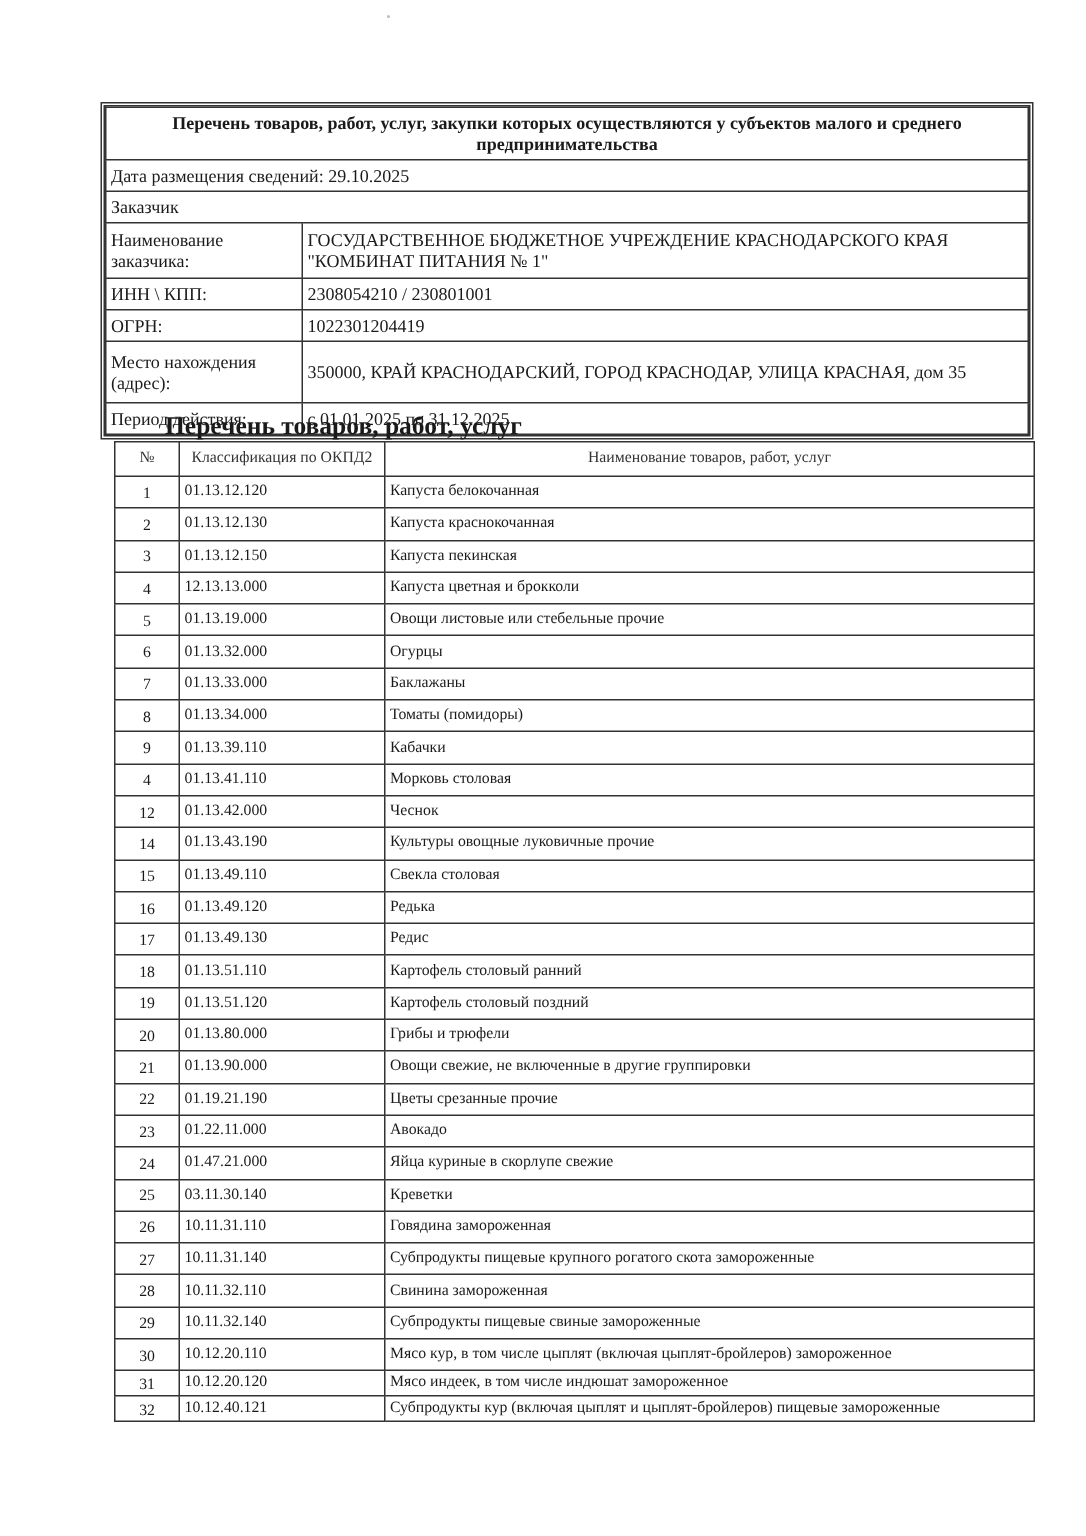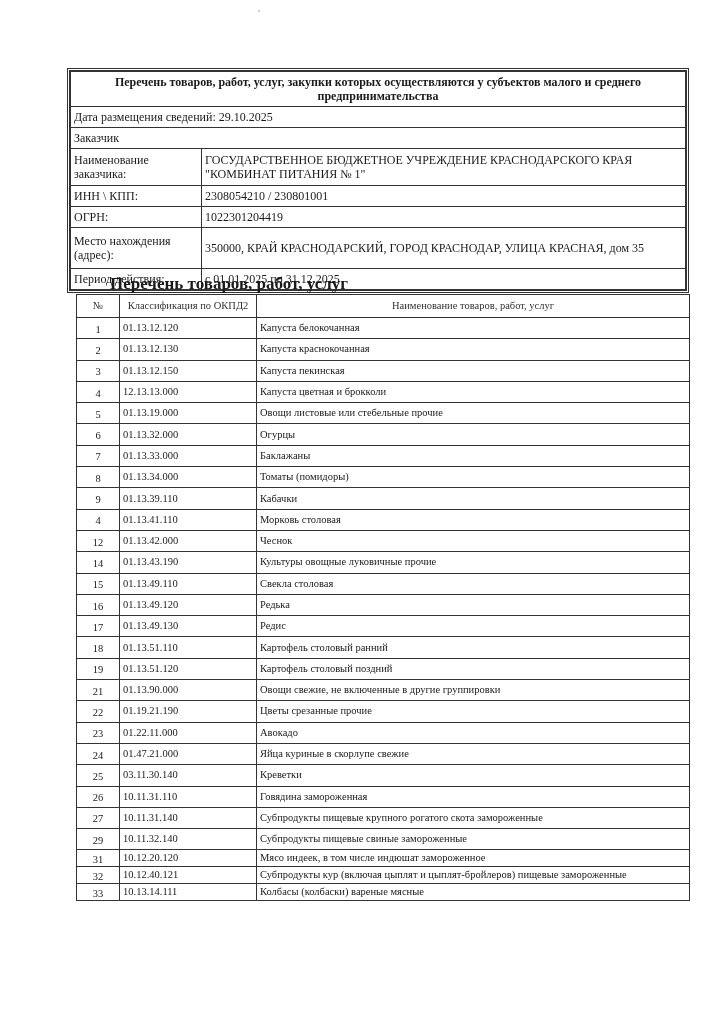--- a/index.html
+++ b/index.html
@@ -191,20 +191,25 @@
         <td class="c-num">18</td>
         <td class="c-code">01.13.51.110</td>
         <td>Картофель столовый ранний</td>
       </tr>
       <tr class="tall">
         <td class="c-num">19</td>
         <td class="c-code">01.13.51.120</td>
         <td>Картофель столовый поздний</td>
       </tr>
       <tr class="tall">
+        <td class="c-num">20</td>
+        <td class="c-code">01.13.80.000</td>
+        <td>Грибы и трюфели</td>
+      </tr>
+      <tr class="tall">
         <td class="c-num">21</td>
         <td class="c-code">01.13.90.000</td>
         <td>Овощи свежие, не включенные в другие группировки</td>
       </tr>
       <tr class="tall">
         <td class="c-num">22</td>
         <td class="c-code">01.19.21.190</td>
         <td>Цветы срезанные прочие</td>
       </tr>
       <tr class="tall">
@@ -226,33 +231,38 @@
         <td class="c-num">26</td>
         <td class="c-code">10.11.31.110</td>
         <td>Говядина замороженная</td>
       </tr>
       <tr class="tall">
         <td class="c-num">27</td>
         <td class="c-code">10.11.31.140</td>
         <td>Субпродукты пищевые крупного рогатого скота замороженные</td>
       </tr>
       <tr class="tall">
+        <td class="c-num">28</td>
+        <td class="c-code">10.11.32.110</td>
+        <td>Свинина замороженная</td>
+      </tr>
+      <tr class="tall">
         <td class="c-num">29</td>
         <td class="c-code">10.11.32.140</td>
         <td>Субпродукты пищевые свиные замороженные</td>
+      </tr>
+      <tr class="tall">
+        <td class="c-num">30</td>
+        <td class="c-code">10.12.20.110</td>
+        <td>Мясо кур, в том числе цыплят (включая цыплят-бройлеров) замороженное</td>
       </tr>
       <tr class="short">
         <td class="c-num">31</td>
         <td class="c-code">10.12.20.120</td>
         <td>Мясо индеек, в том числе индюшат замороженное</td>
       </tr>
       <tr class="short">
         <td class="c-num">32</td>
         <td class="c-code">10.12.40.121</td>
         <td>Субпродукты кур (включая цыплят и цыплят-бройлеров) пищевые замороженные</td>
       </tr>
-      <tr class="short">
-        <td class="c-num">33</td>
-        <td class="c-code">10.13.14.111</td>
-        <td>Колбасы (колбаски) вареные мясные</td>
-      </tr>
     </tbody>
 </table>
 
 </body></html>

